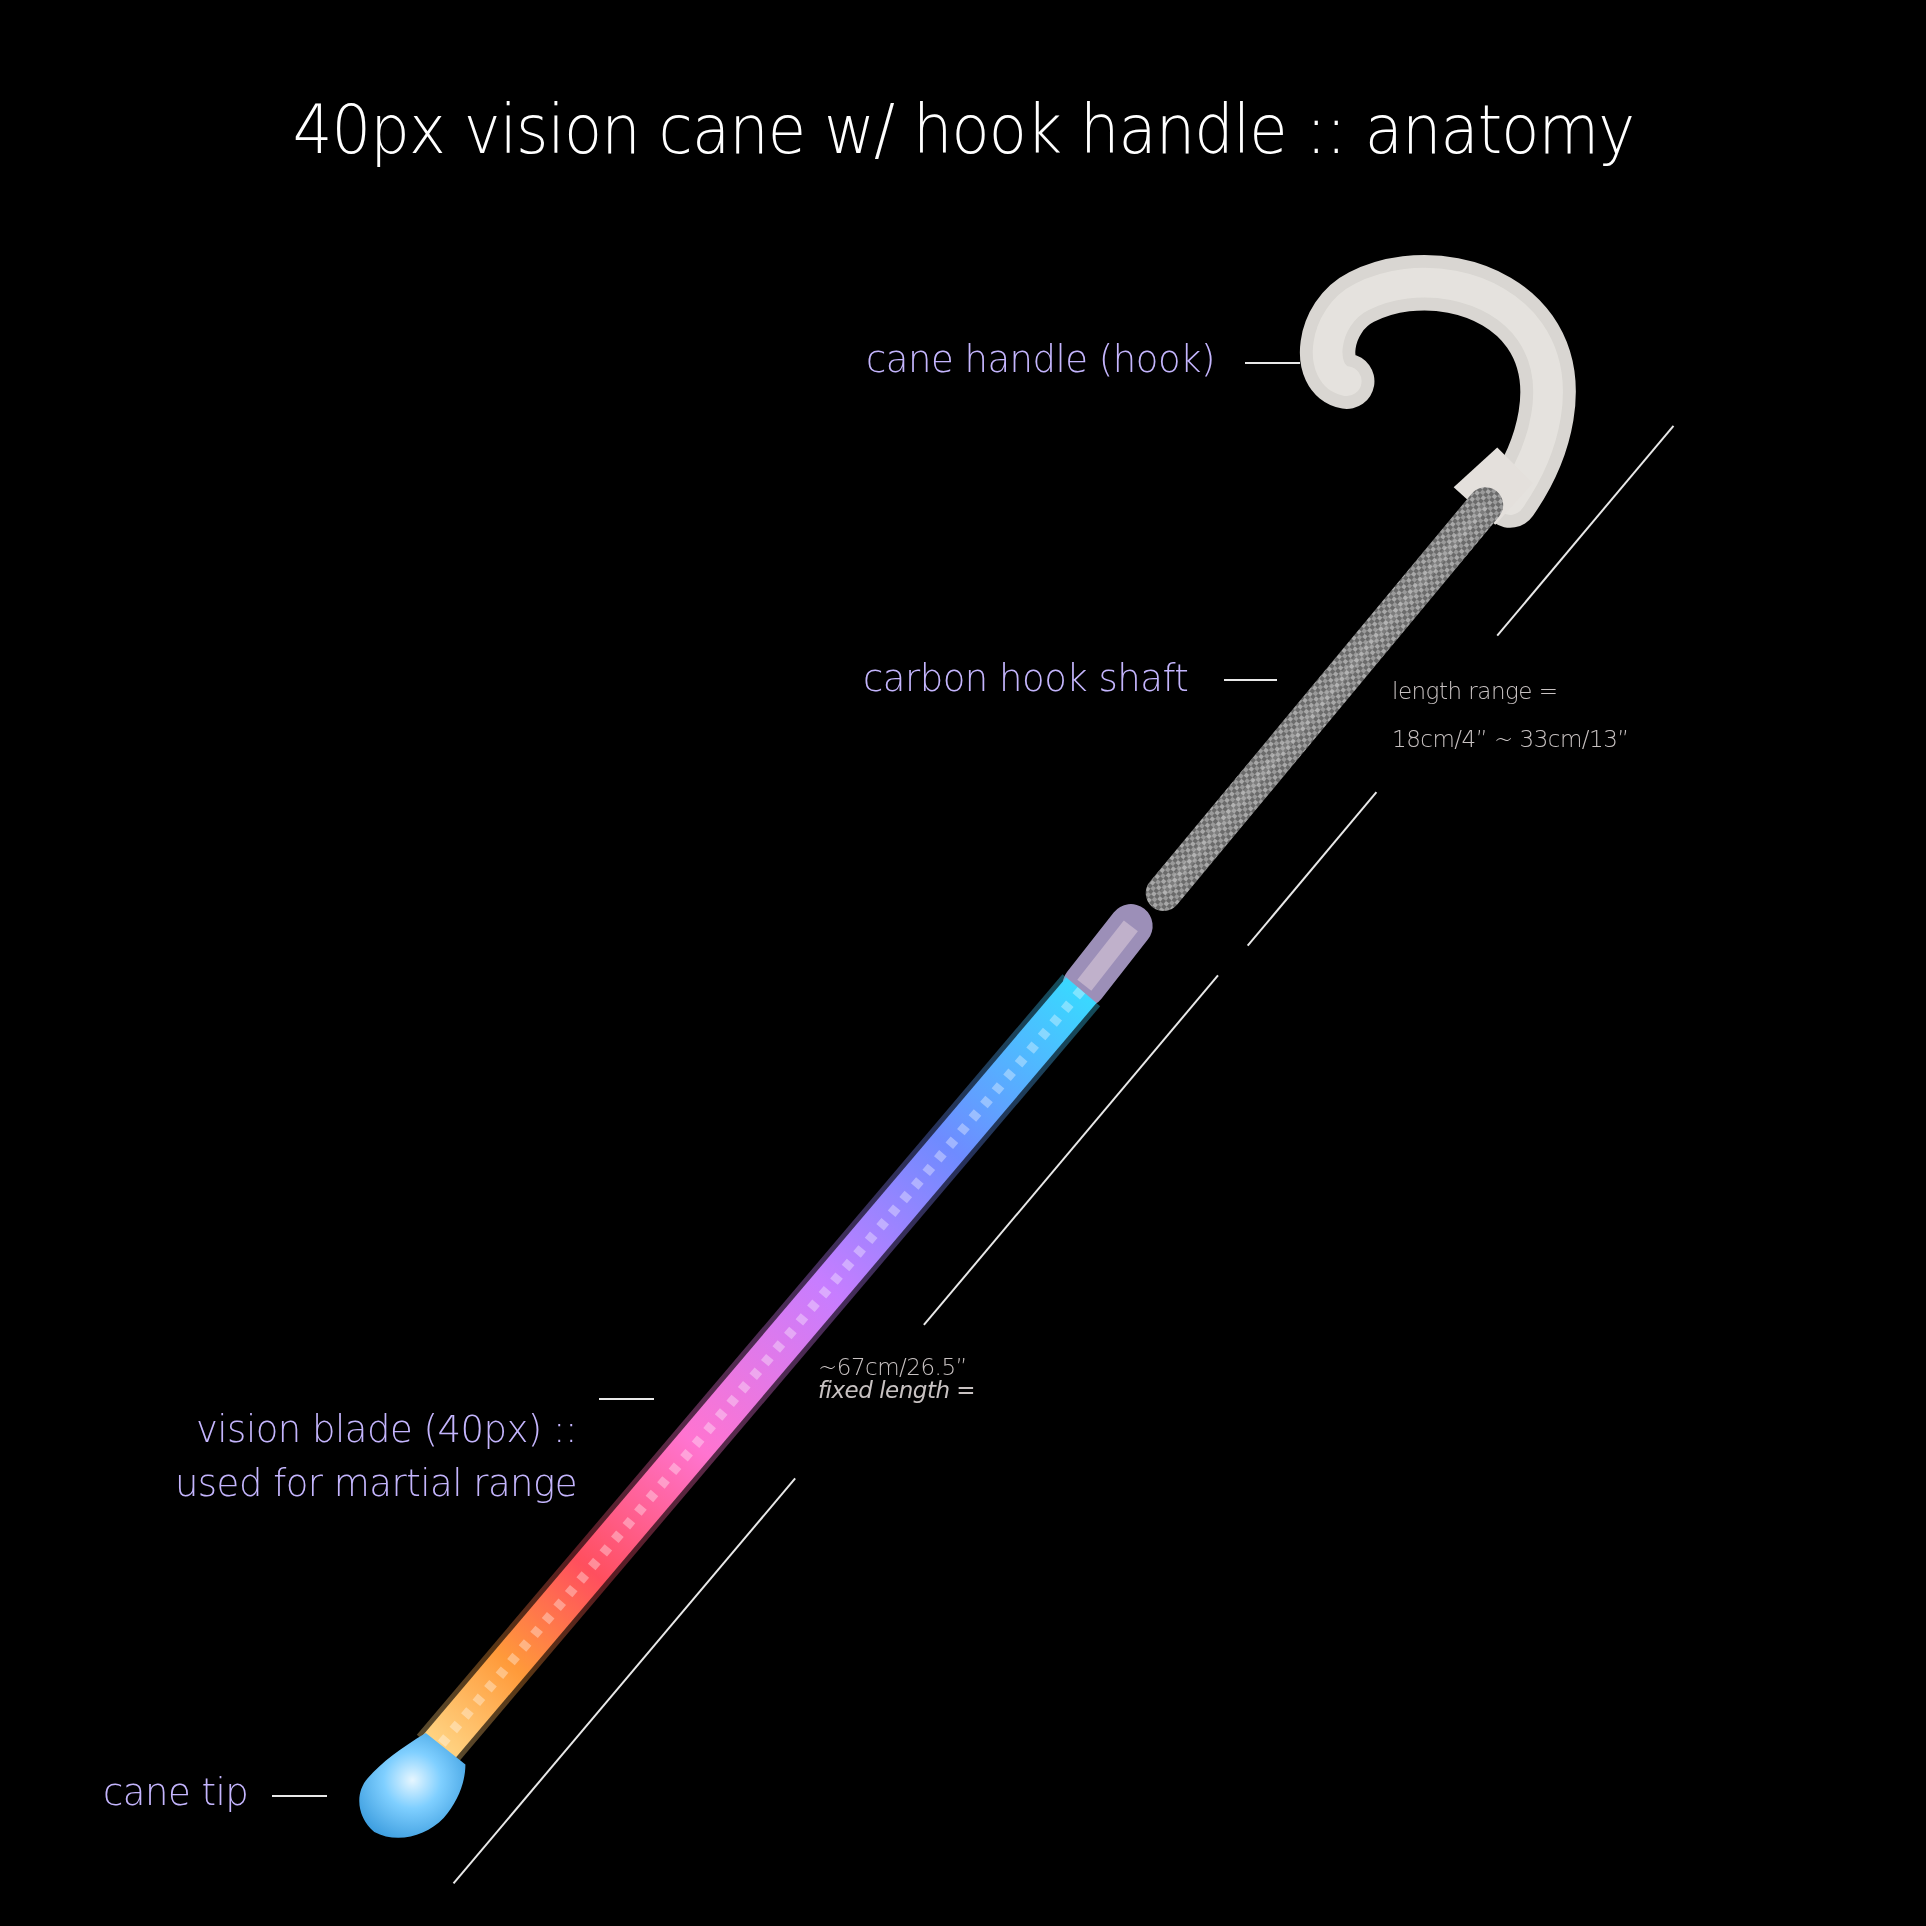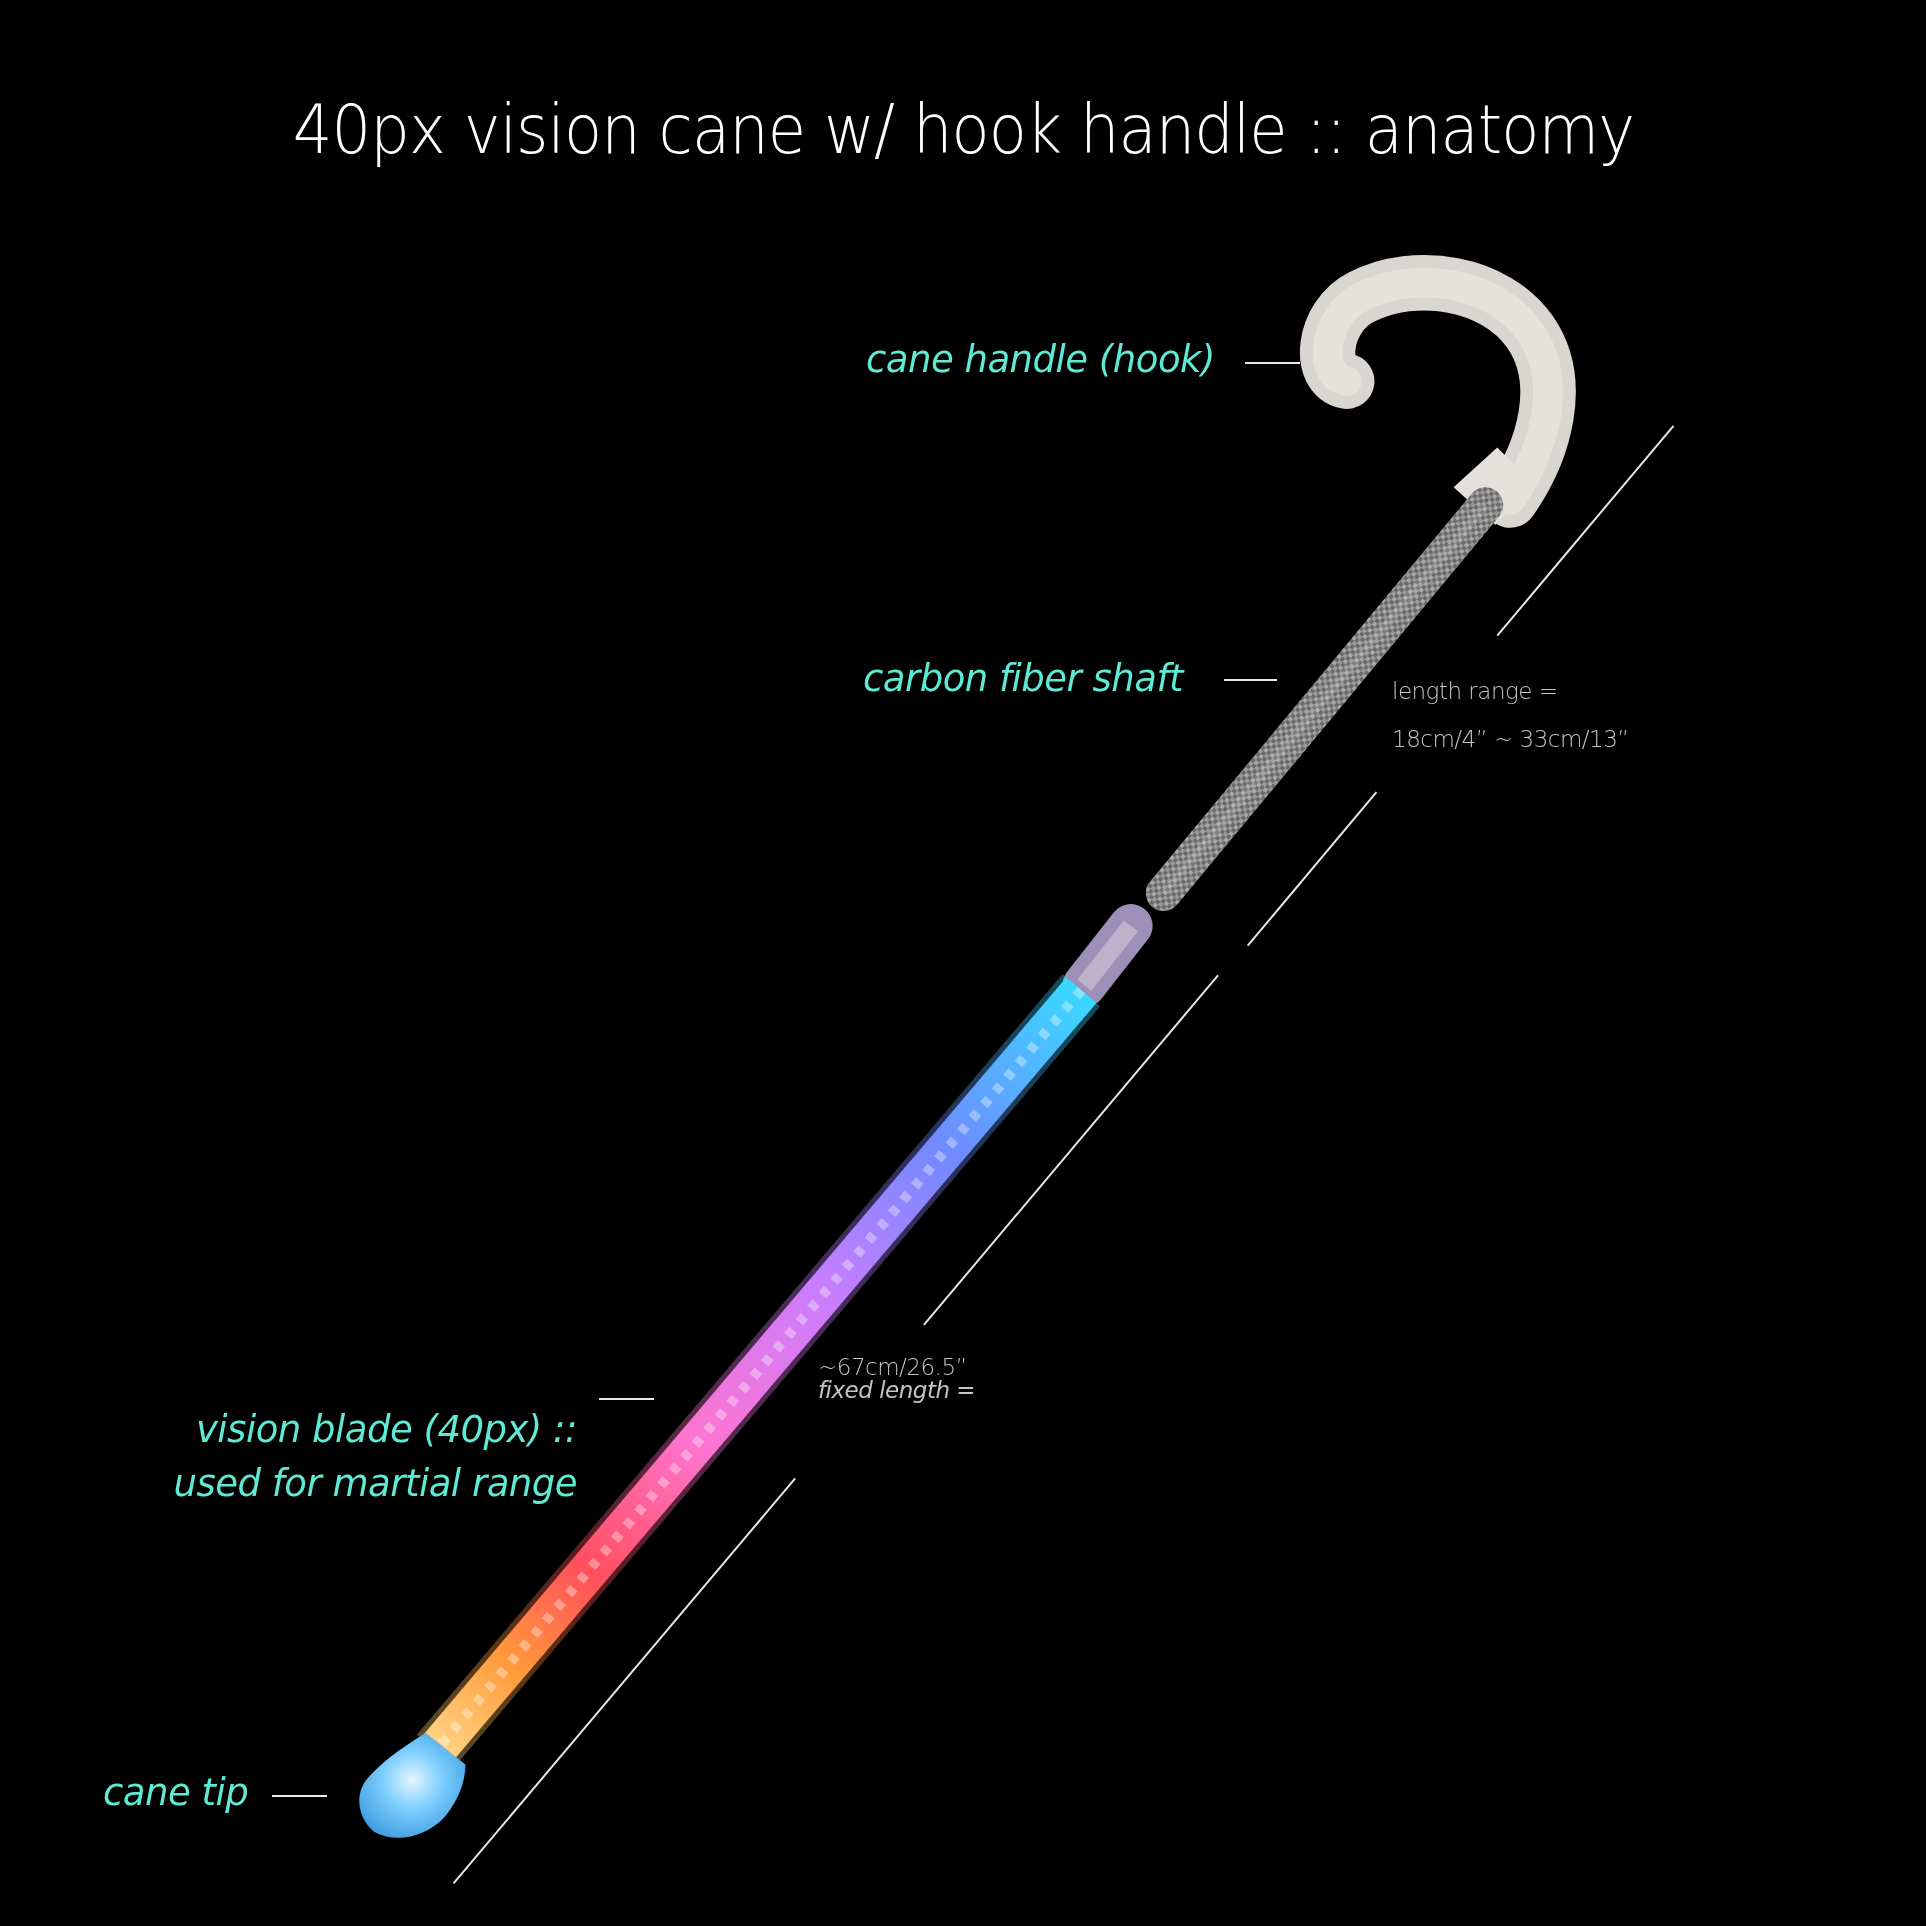--- a/index.html
+++ b/index.html
@@ -1,22 +1,22 @@
 <!DOCTYPE html>
 <html><head>
 <meta charset="utf-8">
 <style>
   html, body { margin:0; padding:0; background:#000; }
   body { width:1927px; height:1927px; position:relative; overflow:hidden;
          font-family:"DejaVu Sans", "Liberation Sans", sans-serif; }
   .title { position:absolute; left:0; top:91px; width:1927px; text-align:center;
            color:#fff; font-size:67px; font-weight:300; letter-spacing:-1px;
            font-family:"DejaVu Sans", sans-serif; transform:scaleX(0.93); transform-origin:center; }
-  .label { position:absolute; color:#5eead4; font-size:37px; line-height:53px; white-space:nowrap;
-           font-family:"DejaVu Sans", sans-serif; font-weight:300; letter-spacing:-0.5px;font-style:italic; }
+  .label { position:absolute; color:#c4b5fd; font-size:37px; line-height:53px; white-space:nowrap;
+           font-family:"DejaVu Sans", sans-serif; font-weight:300; letter-spacing:-0.5px; }
   .label.right { text-align:right;margin-top:36px; }
   .note { position:absolute; color:#c8c2c2; font-size:23px; line-height:48px; white-space:nowrap;
           font-family:"DejaVu Sans", sans-serif; font-weight:300; letter-spacing:-0.5px; }
   .leader { position:absolute; height:2px; background:#e8e8e8; }
   svg.art { position:absolute; left:0; top:0; }
 </style>
 </head>
 <body>
 
 <div class="title">40px vision cane w/ hook handle :: anatomy</div>
@@ -83,21 +83,21 @@
   </g>
   <g stroke="#e8e8e8" stroke-width="2">
     <line x1="1230" y1="985" x2="933" y2="1338"></line>
     <line x1="803" y1="1493" x2="458" y2="1902"></line>
   </g>
 </svg>
 
 <div class="label" style="left:866px; top:333px;">cane handle (hook)</div>
 <div class="leader" style="left:1245px; top:362px; width:55px;"></div>
 
-<div class="label" style="left:863px; top:652px;">carbon fiber shaft</div>
+<div class="label" style="left:863px; top:652px;">carbon hook shaft</div>
 <div class="leader" style="left:1224px; top:679px; width:53px;"></div>
 
 <div class="label right" style="right:1350px; top:1367px;">vision blade (40px) ::</div>
 <div class="label right" style="right:1350px; top:1421px;">used for martial range</div>
 <div class="leader" style="left:599px; top:1398px; width:55px;"></div>
 
 <div class="label" style="left:103px; top:1766px;">cane tip</div>
 <div class="leader" style="left:272px; top:1795px; width:55px;"></div>
 
 <div class="note" style="left:1392px; top:667px;">length range =</div>

